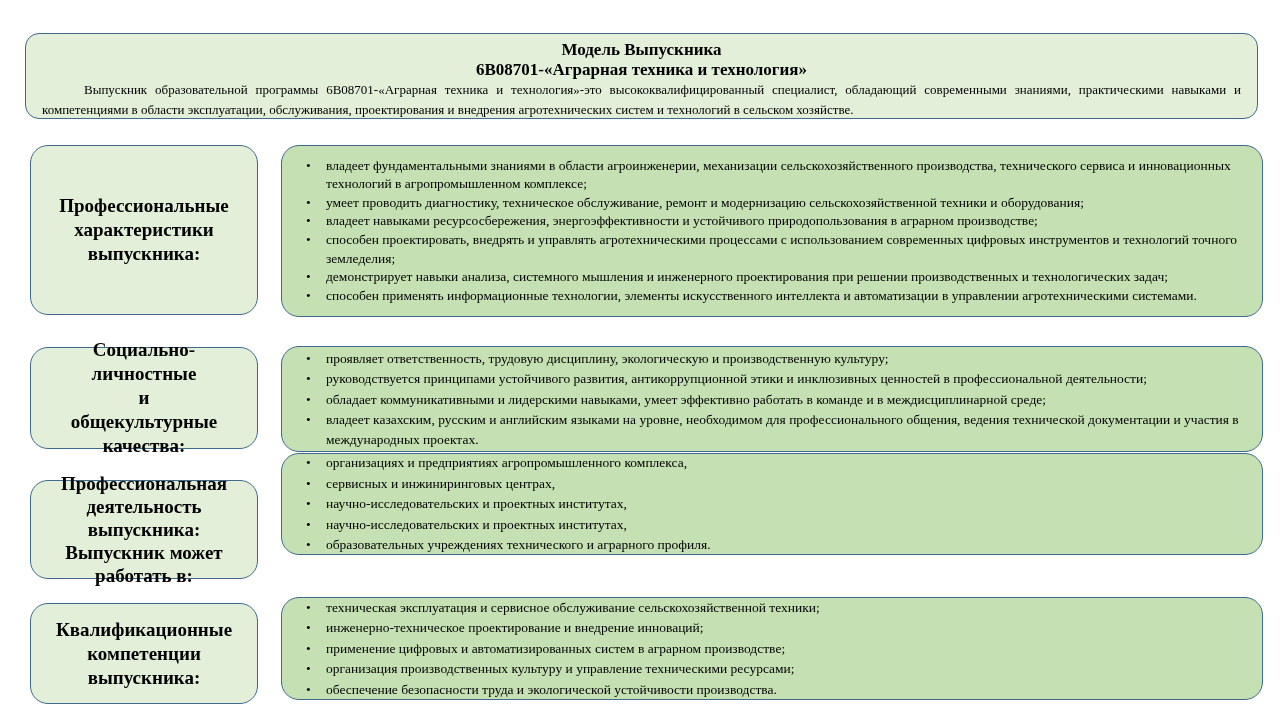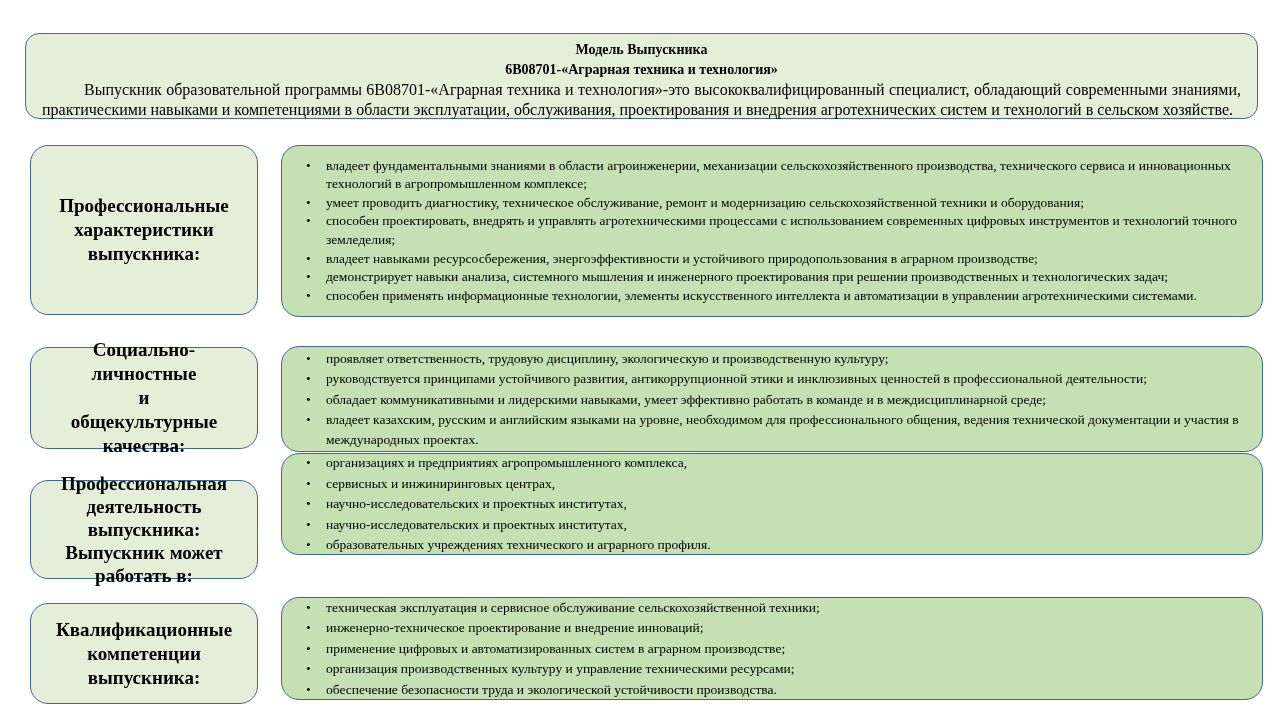--- a/index.html
+++ b/index.html
@@ -6,22 +6,22 @@
   html,body { width:1280px; height:720px; background:#ffffff; overflow:hidden;
     font-family:"Liberation Serif","DejaVu Serif",serif; color:#000; }
   .stage { position:relative; width:1280px; height:720px; background:#fff; }
 
   .box { position:absolute; border:1.6px solid #3e6a8e; border-radius:16px; }
   .fill-light { background:#e3efd9; }
   .fill-green { background:#c5e0b2; }
 
   .header-box { left:25px; top:33px; width:1233px; height:86px;
     border-radius:14px; padding:6px 16px 4px 16px; }
-  .header-title { text-align:center; font-weight:bold; font-size:14px; line-height:20px; }
-  .header-para { text-align:justify; font-size:16px; line-height:20px; text-indent:42px; }
+  .header-title { text-align:center; font-weight:bold; font-size:17px; line-height:20px; }
+  .header-para { text-align:justify; font-size:13px; line-height:20px; text-indent:42px; }
 
   .label-box { left:30px; width:228px; display:flex; align-items:center;
     justify-content:center; text-align:center; font-weight:bold; font-size:19px;
     line-height:24px; padding:4px 10px; border-radius:18px; }
   .content-box { left:281px; width:982px; padding:6px 14px 6px 0;
     display:flex; flex-direction:column; justify-content:center; border-radius:18px; }
 
   .content-box ul { list-style:none; }
   .content-box li { position:relative; padding-left:44px; font-size:13.5px;
     line-height:18.6px; }
@@ -52,22 +52,22 @@
     <div>
       <div>Профессиональные</div>
       <div>характеристики</div>
       <div>выпускника:</div>
     </div>
   </div>
   <div class="box fill-green content-box s1-content">
     <ul>
       <li>владеет фундаментальными знаниями в области агроинженерии,  механизации  сельскохозяйственного производства,  технического сервиса и инновационных  технологий в агропромышленном  комплексе;</li>
       <li>умеет проводить диагностику,  техническое обслуживание,  ремонт и модернизацию сельскохозяйственной техники и оборудования;</li>
+      <li>владеет навыками ресурсосбережения, энергоэффективности и устойчивого природопользования  в аграрном производстве;</li>
       <li>способен проектировать, внедрять и управлять агротехническими процессами с использованием  современных цифровых  инструментов и технологий  точного земледелия;</li>
-      <li>владеет навыками ресурсосбережения, энергоэффективности и устойчивого природопользования  в аграрном производстве;</li>
       <li>демонстрирует навыки анализа, системного мышления и инженерного  проектирования  при решении  производственных  и технологических  задач;</li>
       <li>способен применять информационные  технологии,  элементы искусственного интеллекта и автоматизации в управлении  агротехническими системами.</li>
     </ul>
   </div>
 
   <div class="box fill-light label-box s2-label">
     <div>
       <div>Социально-личностные</div>
       <div>и</div>
       <div>общекультурные</div>

